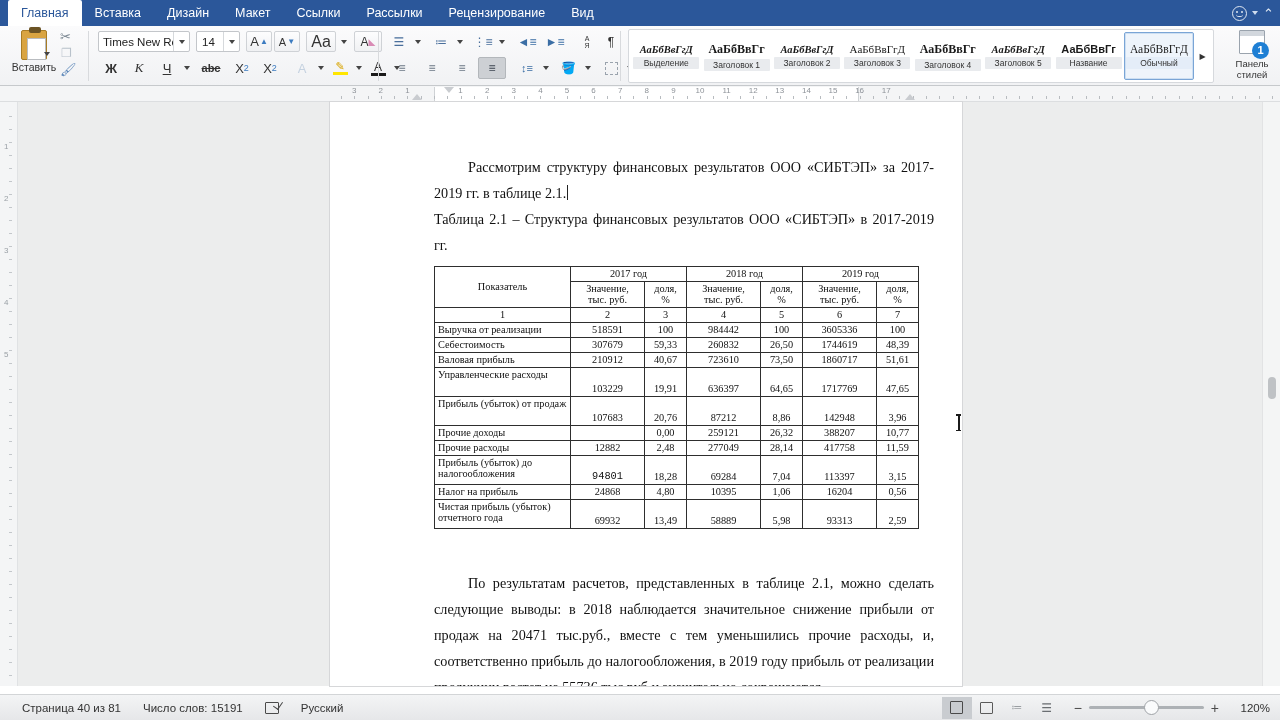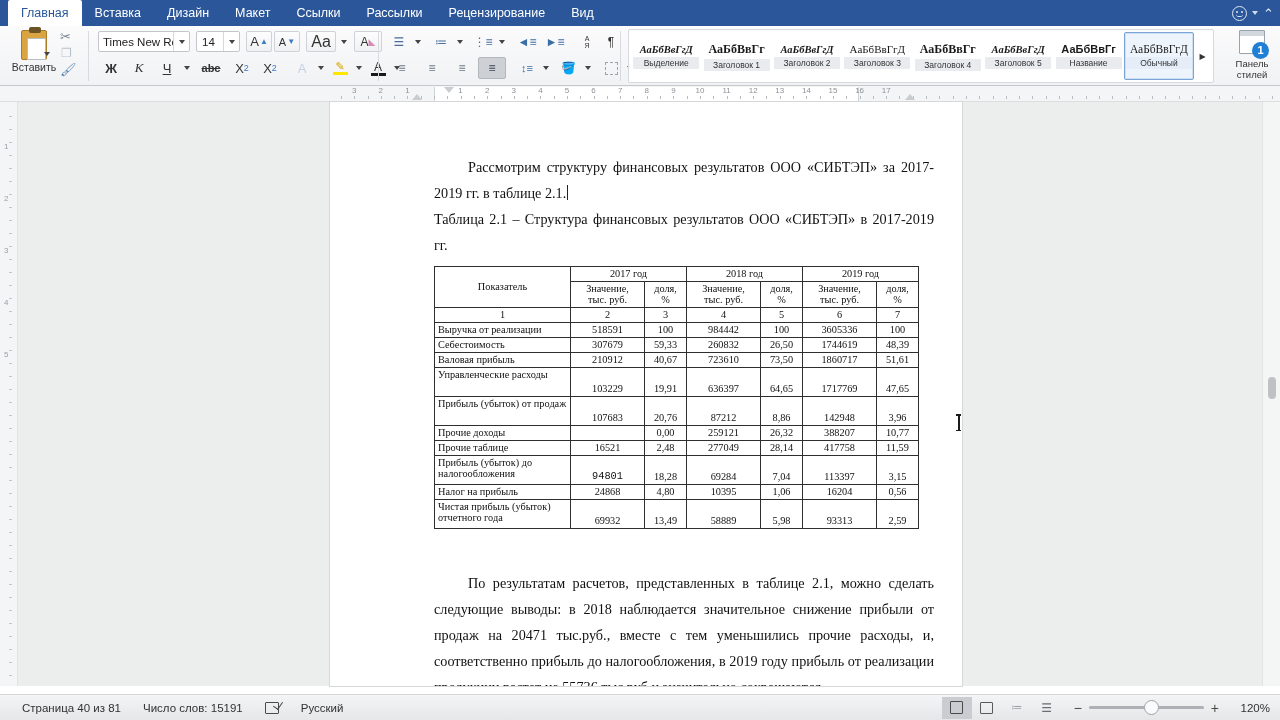--- a/index.html
+++ b/index.html
@@ -681,22 +681,22 @@
                 <tr class="row1">
                   <td class="lbl" style="vertical-align: middle;">Прочие доходы</td>
                   <td class="val" style="vertical-align: bottom;"></td>
                   <td class="shr" style="vertical-align: bottom;">0,00</td>
                   <td class="val" style="vertical-align: bottom;">259121</td>
                   <td class="shr" style="vertical-align: bottom;">26,32</td>
                   <td class="val" style="vertical-align: bottom;">388207</td>
                   <td class="shr" style="vertical-align: bottom;">10,77</td>
                 </tr>
                 <tr class="row1">
-                  <td class="lbl" style="vertical-align: middle;">Прочие таблице</td>
-                  <td class="val" style="vertical-align: bottom;">16521</td>
+                  <td class="lbl" style="vertical-align: middle;">Прочие расходы</td>
+                  <td class="val" style="vertical-align: bottom;">12882</td>
                   <td class="shr" style="vertical-align: bottom;">2,48</td>
                   <td class="val" style="vertical-align: bottom;">277049</td>
                   <td class="shr" style="vertical-align: bottom;">28,14</td>
                   <td class="val" style="vertical-align: bottom;">417758</td>
                   <td class="shr" style="vertical-align: bottom;">11,59</td>
                 </tr>
                 <tr class="row2">
                   <td class="lbl" style="vertical-align: top;">Прибыль (убыток) до налогообложения</td>
                   <td class="val" style="vertical-align: bottom; font-family: Liberation Mono, monospace;">94801</td>
                   <td class="shr" style="vertical-align: bottom;">18,28</td>

